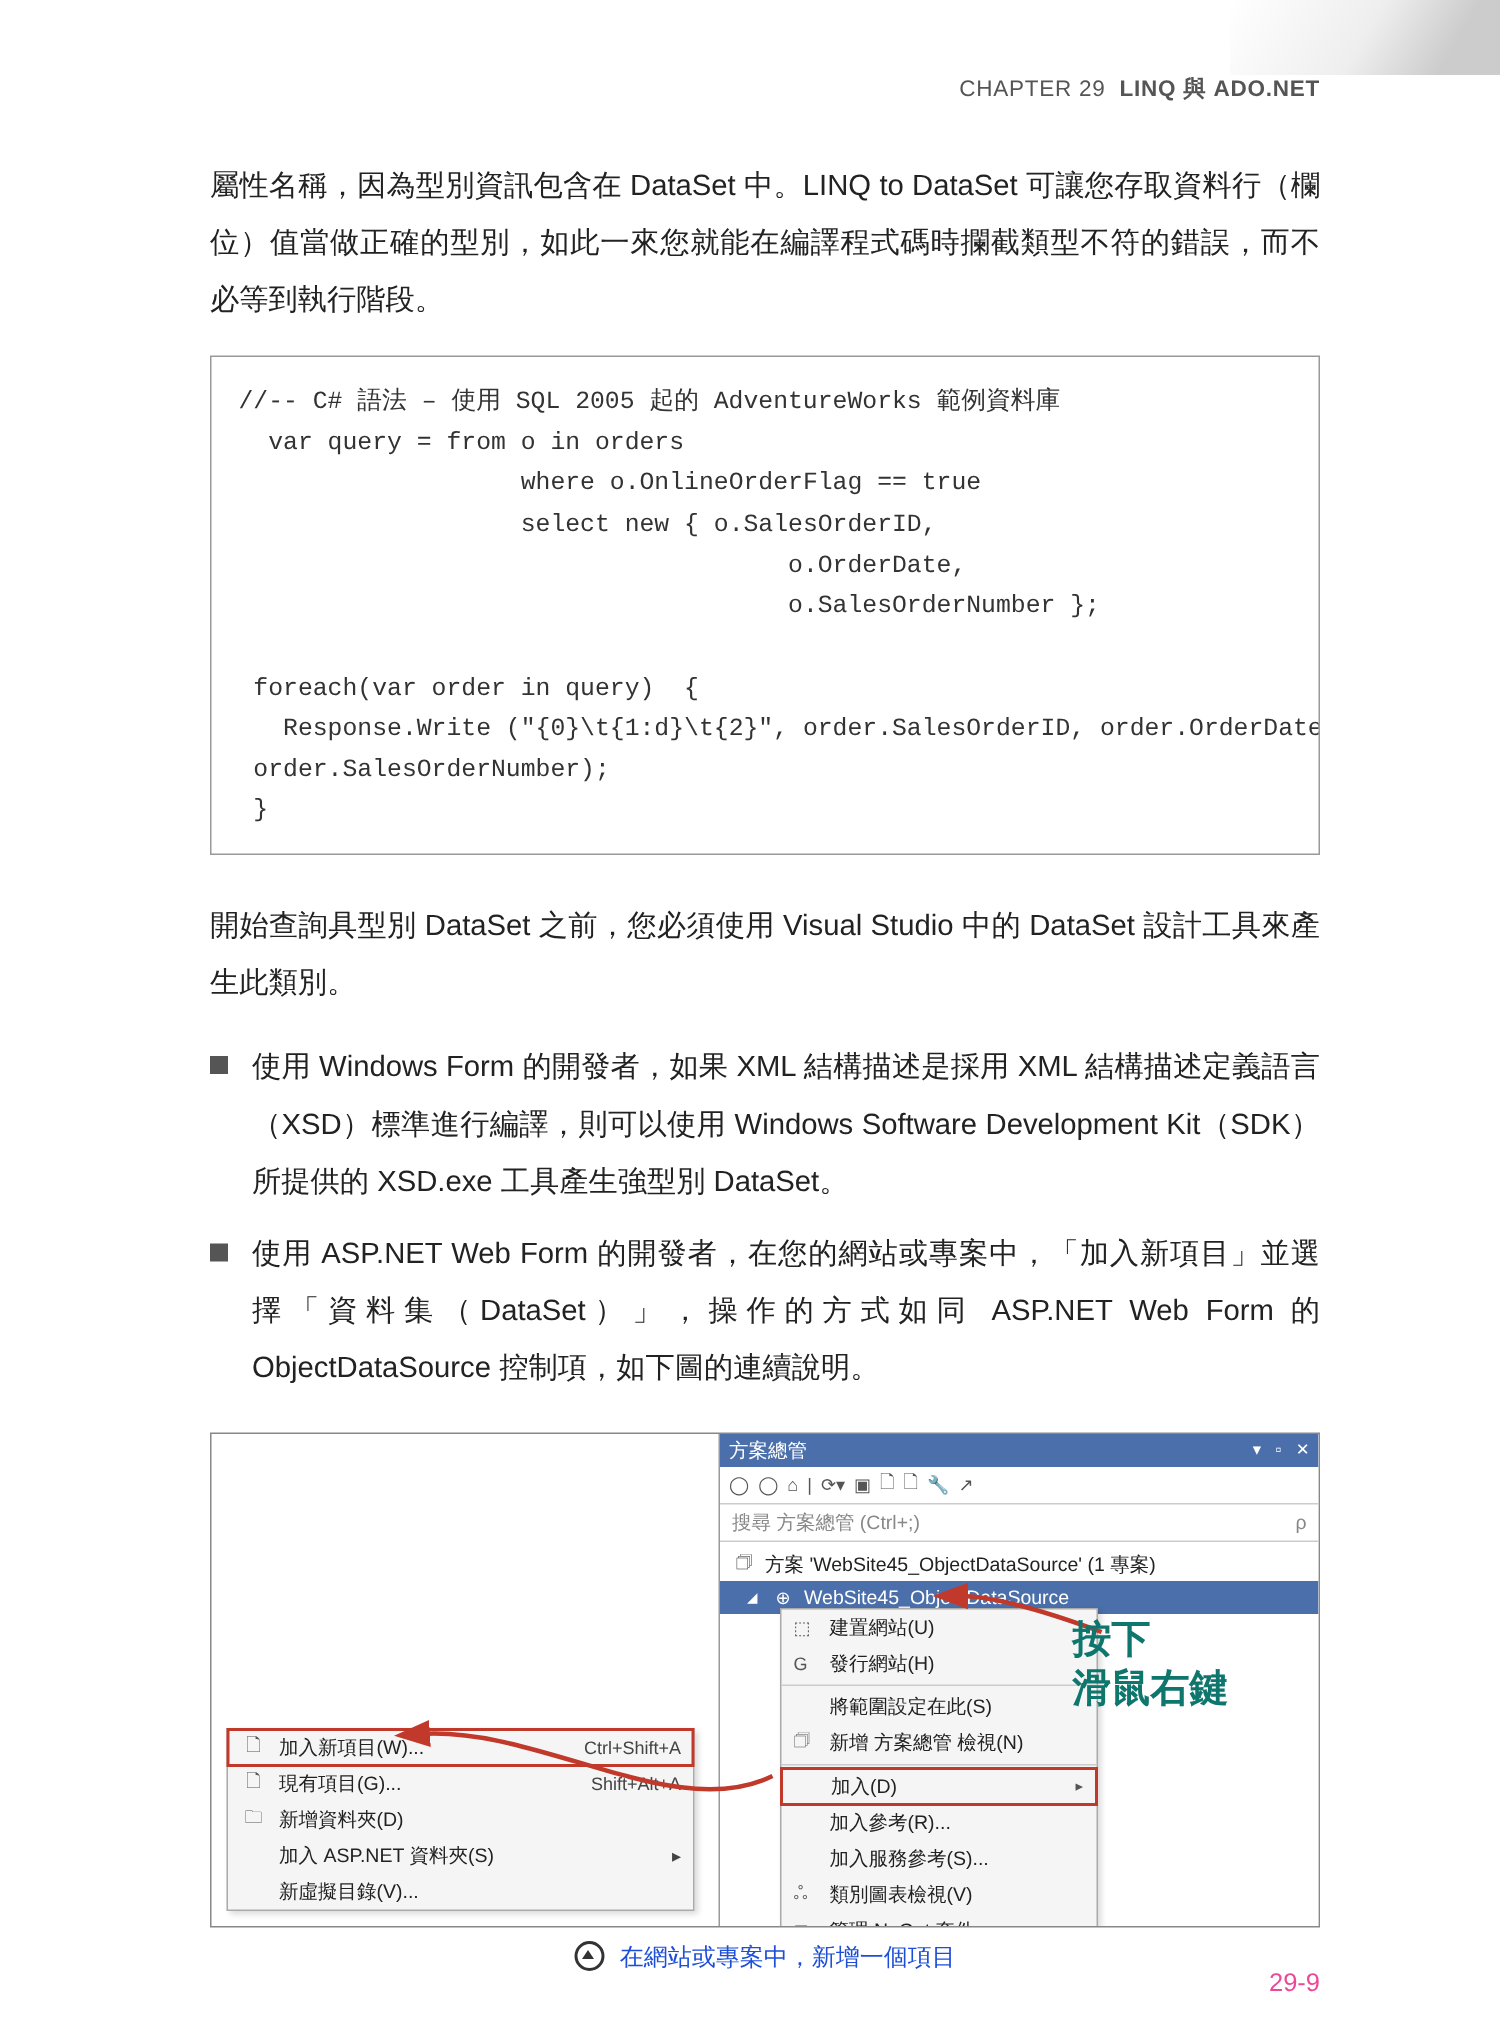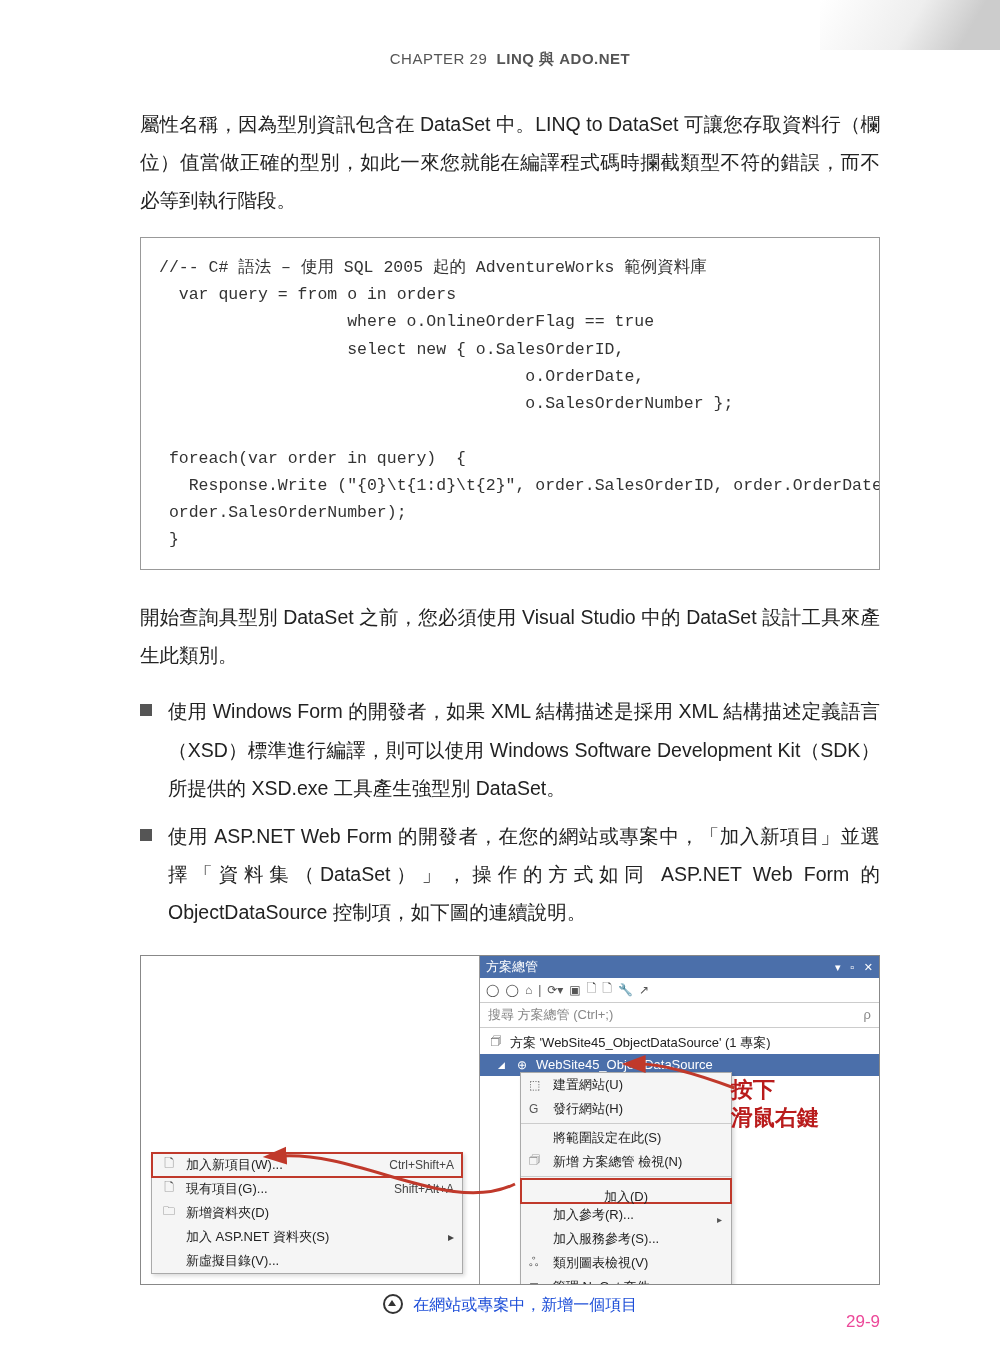--- a/index.html
+++ b/index.html
@@ -18,21 +18,21 @@
     padding: 50px 120px 60px 140px;
   }
   .corner-gradient {
     position: absolute;
     top: 0; right: 0;
     width: 180px; height: 50px;
     background: linear-gradient(120deg, #fff 0%, #eee 50%, #ccc 80%);
     pointer-events: none;
   }
   .chapter-header {
-    text-align: center;
+    text-align: right;
     font-size: 15px;
     letter-spacing: 0.5px;
     color: #555;
     margin-bottom: 36px;
   }
   .chapter-header .chapnum { font-weight: 400; }
   .chapter-header .chapname { font-weight: 700; }
   .body-text {
     font-size: 19.5px;
     line-height: 1.95;
@@ -162,21 +162,20 @@
     display: flex;
     align-items: center;
     height: 24px;
     padding: 0 8px;
     gap: 8px;
   }
   .submenu .mrow.highlight {
     border: 2px solid #c0392b;
     margin: -1px;
     height: 22px;
-    flex-direction: column;
   }
   .submenu .mrow .micon { width: 16px; font-size: 12px; color: #555; }
   .submenu .mrow .arrow { margin-left: auto; font-size: 10px; color: #555; }
   .submenu .sep { height: 1px; background: #ccc; margin: 2px 0; }
   
   .ctx-menu {
     position: absolute;
     top: 196px;
     left: 10px;
     width: 310px;
@@ -195,23 +194,23 @@
   }
   .ctx-menu .crow.highlight {
     outline: 2px solid #c0392b;
     outline-offset: -1px;
   }
   .ctx-menu .crow .cicon { width: 18px; font-size: 12px; color: #555; text-align: center;}
   .ctx-menu .crow .shortcut { margin-left: auto; font-size: 12px; color: #444; }
   
   .annotation-text {
     position: absolute;
-    color: #b91c1c;
+    color: #0f766e;
     font-weight: 700;
-    font-size: 22px;
+    font-size: 26px;
     line-height: 1.3;
     z-index: 5;
   }
   svg.arrow-svg {
     position: absolute;
     top: 0; left: 0;
     width: 100%; height: 100%;
     pointer-events: none;
     z-index: 4;
   }

